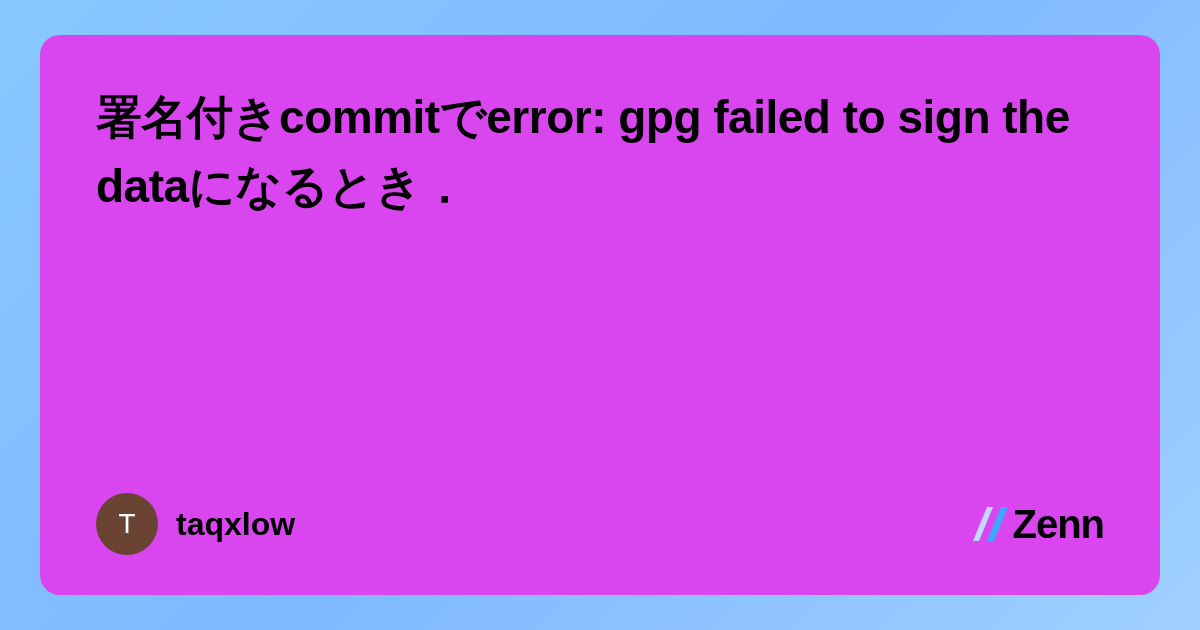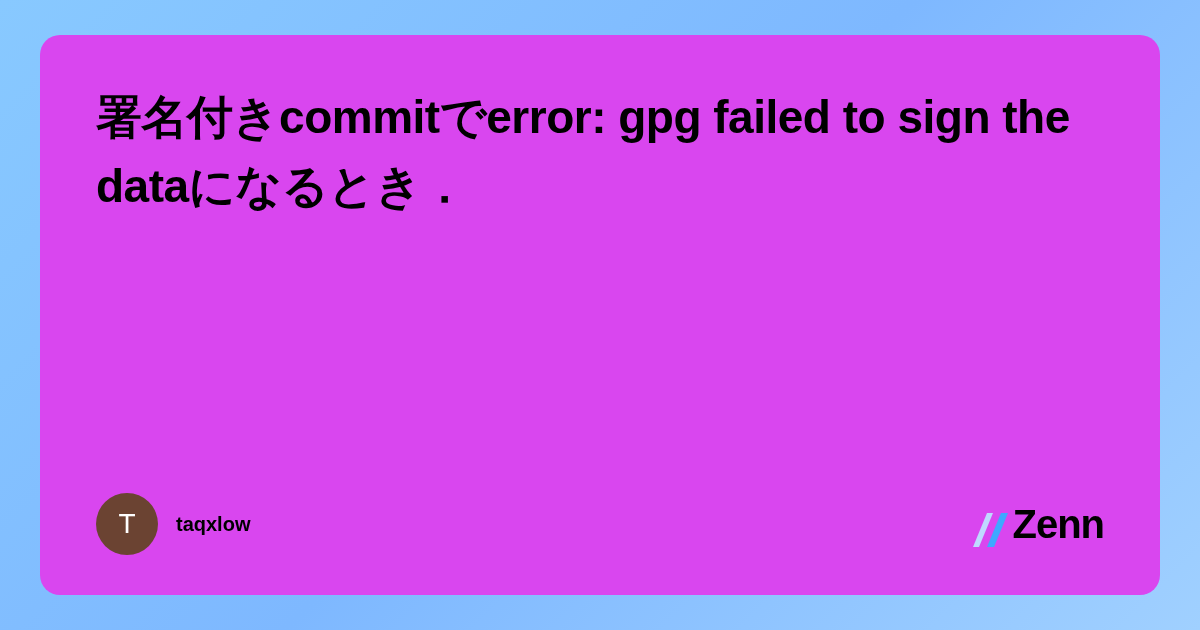--- a/index.html
+++ b/index.html
@@ -56,28 +56,28 @@
       background: #6b4332;
       display: flex;
       align-items: center;
       justify-content: center;
       color: #ffffff;
       font-size: 28px;
       font-weight: 400;
     }
 
     .username {
-      font-size: 20px;
+      font-size: 32px;
       font-weight: 700;
       color: #000000;
     }
 
     .logo {
       display: flex;
-      align-items: flex-end;
+      align-items: center;
       gap: 4px;
     }
 
     .logo-text {
       font-size: 40px;
       font-weight: 700;
       color: #000000;
       letter-spacing: -1px;
     }
 

